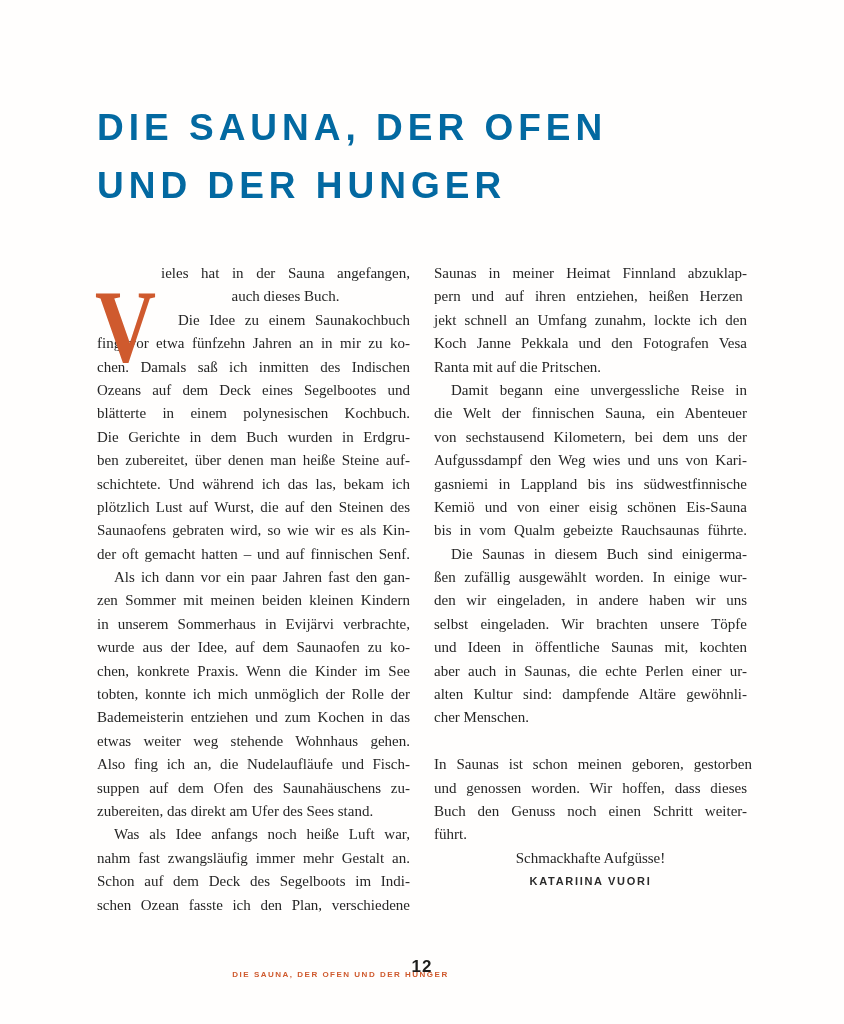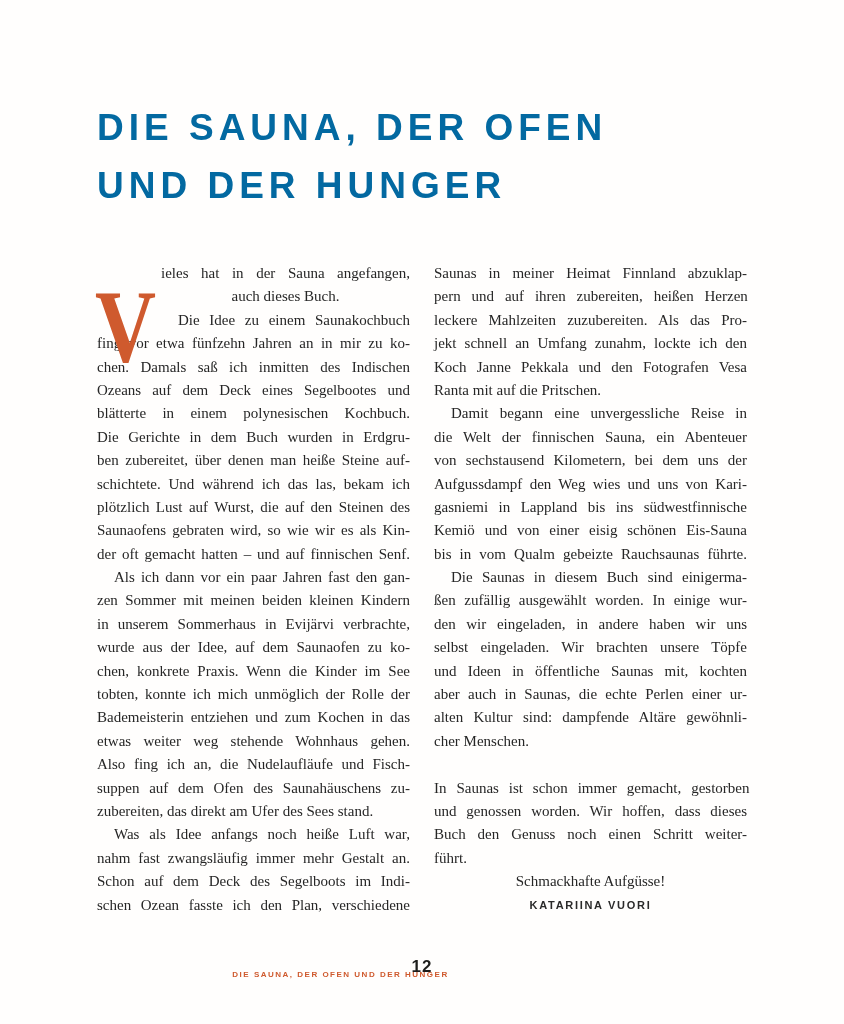--- a/index.html
+++ b/index.html
@@ -85,42 +85,41 @@
       <div class="line j"><span style="word-spacing: 5.92969px;">suppen auf dem Ofen des Saunahäuschens zu-</span></div>
       <div class="line"><span>zubereiten, das direkt am Ufer des Sees stand.</span></div>
       <div class="line j ind"><span style="word-spacing: 6.00893px;">Was als Idee anfangs noch heiße Luft war,</span></div>
       <div class="line j"><span style="word-spacing: 4.19531px;">nahm fast zwangsläufig immer mehr Gestalt an.</span></div>
       <div class="line j"><span style="word-spacing: 5.97098px;">Schon auf dem Deck des Segelboots im Indi-</span></div>
       <div class="line j"><span style="word-spacing: 5.86458px;">schen Ozean fasste ich den Plan, verschiedene</span></div>
     </div>
 
   <div class="col right" id="col-right">
       <div class="line j"><span style="word-spacing: 8.3625px;">Saunas in meiner Heimat Finnland abzuklap-</span></div>
-      <div class="line j"><span style="word-spacing: 7.11458px;">pern und auf ihren zubereiten, heißen Herzen</span></div>
-      <div class="line j"><span style="word-spacing: 7.45312px;">leckere Mahlzeiten zuzubereiten. Als das Pro-</span></div>
+      <div class="line j"><span style="word-spacing: 7.11458px;">pern und auf ihren entziehen, heißen Herzen</span></div>
       <div class="line j"><span style="word-spacing: 4.3683px;">jekt schnell an Umfang zunahm, lockte ich den</span></div>
       <div class="line j"><span style="word-spacing: 6.39062px;">Koch Janne Pekkala und den Fotografen Vesa</span></div>
       <div class="line"><span>Ranta mit auf die Pritschen.</span></div>
       <div class="line j ind"><span style="word-spacing: 7.51875px;">Damit begann eine unvergessliche Reise in</span></div>
       <div class="line j"><span style="word-spacing: 7.08073px;">die Welt der finnischen Sauna, ein Abenteuer</span></div>
       <div class="line j"><span style="word-spacing: 5.58073px;">von sechstausend Kilometern, bei dem uns der</span></div>
       <div class="line j"><span style="word-spacing: 3.5625px;">Aufgussdampf den Weg wies und uns von Kari-</span></div>
       <div class="line j"><span style="word-spacing: 6.69062px;">gasniemi in Lappland bis ins südwestfinnische</span></div>
       <div class="line j"><span style="word-spacing: 6.0651px;">Kemiö und von einer eisig schönen Eis-Sauna</span></div>
       <div class="line j"><span style="word-spacing: 4.33073px;">bis in vom Qualm gebeizte Rauchsaunas führte.</span></div>
       <div class="line j ind"><span style="word-spacing: 5.59115px;">Die Saunas in diesem Buch sind einigerma-</span></div>
       <div class="line j"><span style="word-spacing: 4.9401px;">ßen zufällig ausgewählt worden. In einige wur-</span></div>
       <div class="line j"><span style="word-spacing: 6.87054px;">den wir eingeladen, in andere haben wir uns</span></div>
       <div class="line j"><span style="word-spacing: 8.51562px;">selbst eingeladen. Wir brachten unsere Töpfe</span></div>
       <div class="line j"><span style="word-spacing: 7.43229px;">und Ideen in öffentliche Saunas mit, kochten</span></div>
       <div class="line j"><span style="word-spacing: 4.4375px;">aber auch in Saunas, die echte Perlen einer ur-</span></div>
       <div class="line j"><span style="word-spacing: 6.53125px;">alten Kultur sind: dampfende Altäre gewöhnli-</span></div>
       <div class="line"><span>cher Menschen.</span></div>
       <div class="line"><span></span></div>
-      <div class="line j"><span style="word-spacing: 6.13281px;">In Saunas ist schon immer gemacht, gestorben</span></div>
+      <div class="line j"><span style="word-spacing: 6.13281px;">In Saunas ist schon meinen geboren, gestorben</span></div>
       <div class="line j"><span style="word-spacing: 6.11719px;">und genossen worden. Wir hoffen, dass dieses</span></div>
       <div class="line j"><span style="word-spacing: 8.20052px;">Buch den Genuss noch einen Schritt weiter-</span></div>
       <div class="line"><span>führt.</span></div>
       <div class="line center"><span>Schmackhafte Aufgüsse!</span></div>
       <div class="line author"><span>KATARIINA VUORI</span></div>
     </div>
 
   <div class="footer-label accent" style="color: rgb(207, 90, 46);">DIE SAUNA, DER OFEN UND DER HUNGER</div>
   <div class="page-number">12</div>
 

